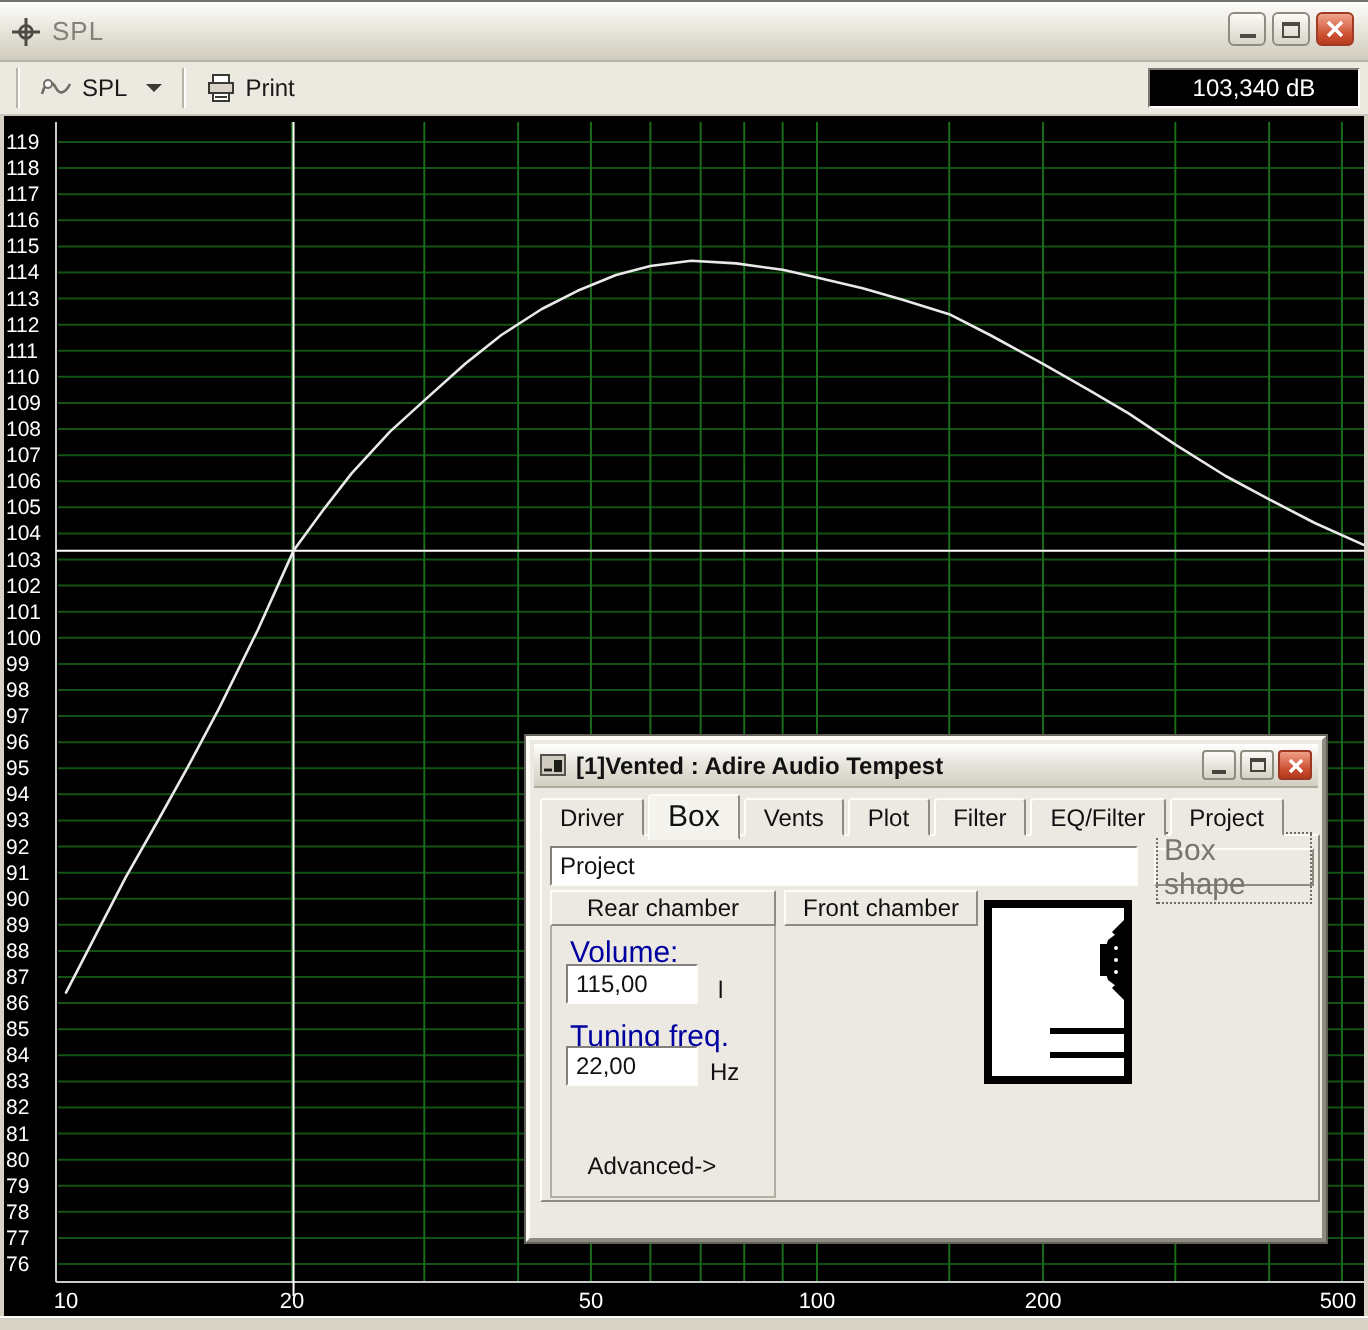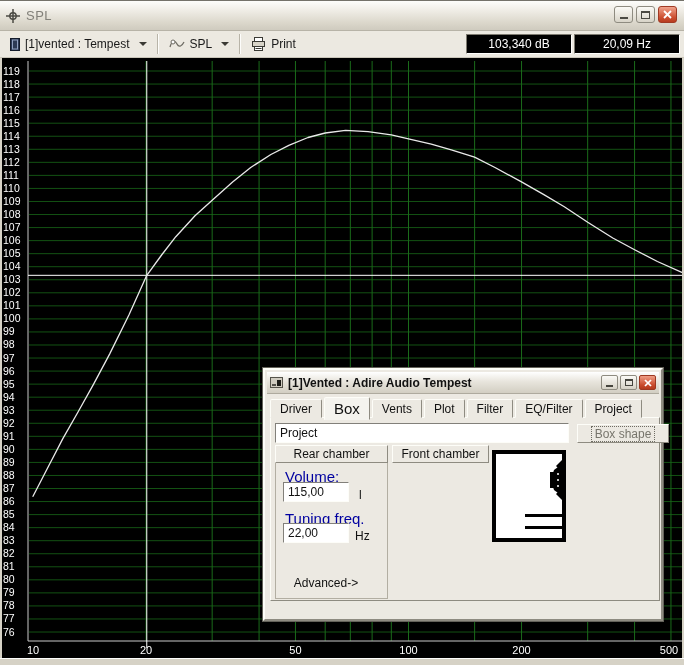--- a/index.html
+++ b/index.html
@@ -58,23 +58,23 @@
   .tab { height:19px; padding:0 9px; font-size:12px; color:#111; display:flex; align-items:center;
     background:#ece9e2; border:1px solid; border-color:#fdfdf8 #8e8b81 transparent #fdfdf8;
     border-top-left-radius:2px; border-top-right-radius:2px; margin-right:2px; }
   .tab.active { height:23px; background:#f4f3ee; position:relative; top:2px; z-index:3; font-size:15px; }
 
   .d-pane { position:absolute; left:5px; top:47px; width:390px; height:184px;
     background:#ece9e2; border:1px solid; border-color:#fdfdf8 #8e8b81 #8e8b81 #fdfdf8; }
   .sunken { background:#fff; border:1px solid; border-color:#82807a #fdfdf8 #fdfdf8 #82807a; }
   .vented-field { position:absolute; left:4px; top:5px; width:294px; height:20px;
     font-size:12px; color:#111; padding:2px 4px; }
-  .boxshape-btn { position:absolute; left:306px; top:6px; width:92px; height:19px;
+  .boxshape-btn { position:absolute; left:306px; top:6px; width:80px; height:19px;
     background:#ece9e2; border:1px solid; border-color:#fdfdf8 #8e8b81 #8e8b81 #fdfdf8;
-    font-size:12px; color:#77756c; display:flex; align-items:center; justify-content:center; }
+    font-size:15px; color:#77756c; display:flex; align-items:center; justify-content:center; }
   .boxshape-btn .inner { border:1px dotted #6e6c63; padding:0 3px; }
   .chamber-btn { position:absolute; top:27px; height:18px; background:#ece9e2;
     border:1px solid; border-color:#fdfdf8 #8e8b81 #8e8b81 #fdfdf8;
     font-size:12px; color:#111; display:flex; align-items:center; justify-content:center; }
   .rear { left:4px; width:113px; }
   .front { left:121px; width:97px; }
   .group-panel { position:absolute; left:4px; top:45px; width:113px; height:136px;
     border:1px solid #b2aea2; border-top:none; }
   .field-label { position:absolute; font-size:15px; color:#0000a0; }
   .field { position:absolute; width:66px; height:20px; font-size:12px; color:#111;
@@ -111,28 +111,20 @@
       <div class="wbtn close">
         <svg width="9" height="9" viewBox="0 0 9 9">
           <line x1="1" y1="1" x2="8" y2="8" stroke="#fff" stroke-width="1.8"></line>
           <line x1="8" y1="1" x2="1" y2="8" stroke="#fff" stroke-width="1.8"></line>
         </svg>
       </div>
     </div>
   </div>
 
   <div class="toolbar">
-    <div class="tbtn">
-      <svg width="10" height="13" viewBox="0 0 10 13">
-        <rect x="0.5" y="0.5" width="9" height="12" fill="#2c3a55" stroke="#141c2c"></rect>
-        <rect x="2.5" y="2" width="5" height="9" fill="none" stroke="#8fa0c0" stroke-width="1"></rect>
-      </svg>
-      <span>[1]vented : Tempest</span>
-      <span class="chev"></span>
-    </div>
     <div class="tsep"></div>
     <div class="tbtn">
       <svg width="16" height="12" viewBox="0 0 16 12">
         <path d="M1,9 C3,2 6,2 8,6 C10,10 13,8 15,4" fill="none" stroke="#6e6c64" stroke-width="1.3"></path>
         <circle cx="4" cy="4" r="2" fill="#fff" stroke="#6e6c64" stroke-width="1"></circle>
       </svg>
       <span>SPL</span>
       <span class="chev"></span>
     </div>
     <div class="tsep"></div>
@@ -140,21 +132,20 @@
       <svg width="15" height="14" viewBox="0 0 15 14">
         <rect x="3.5" y="0.5" width="8" height="4" fill="#fff" stroke="#3a3a34"></rect>
         <rect x="1.5" y="4.5" width="12" height="5" fill="#d8d4c8" stroke="#3a3a34"></rect>
         <rect x="3.5" y="9.5" width="8" height="4" fill="#fff" stroke="#3a3a34"></rect>
         <line x1="4.5" y1="11.5" x2="10.5" y2="11.5" stroke="#3a3a34"></line>
       </svg>
       <span>Print</span>
     </div>
     <div class="readouts">
       <div class="readout">103,340 dB</div>
-      <div class="readout">20,09 Hz</div>
     </div>
   </div>
 
   <div class="chart-region">
     <svg id="chart-svg" width="684" height="600">
         <rect x="0" y="0" width="684" height="600" fill="#000000"></rect>
         <g>
           <line x1="29" y1="574.0210000000001" x2="684" y2="574.0210000000001" stroke="#135213" stroke-width="1"></line>
           <line x1="29" y1="560.974" x2="684" y2="560.974" stroke="#135213" stroke-width="1"></line>
           <line x1="29" y1="547.927" x2="684" y2="547.927" stroke="#135213" stroke-width="1"></line>

